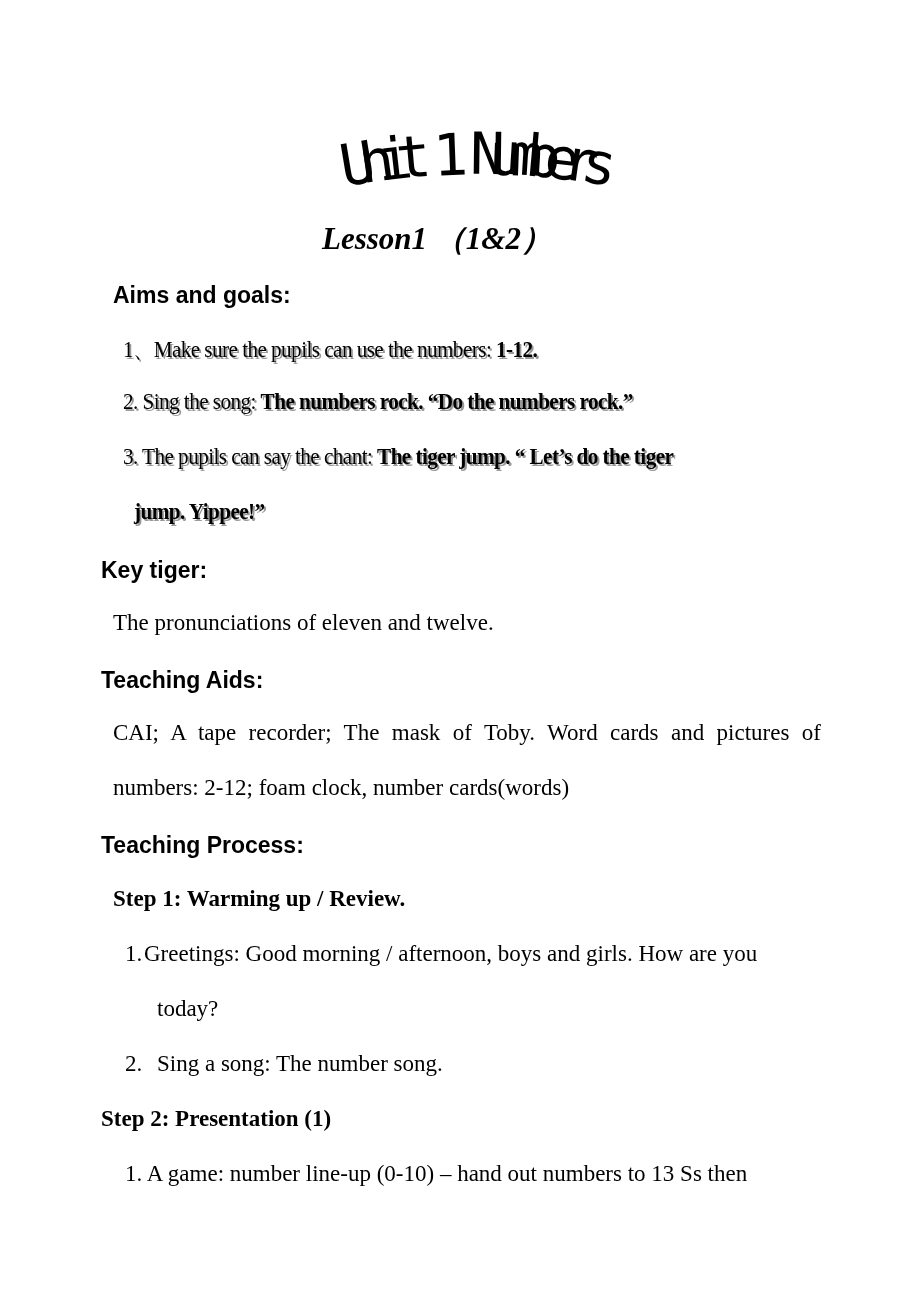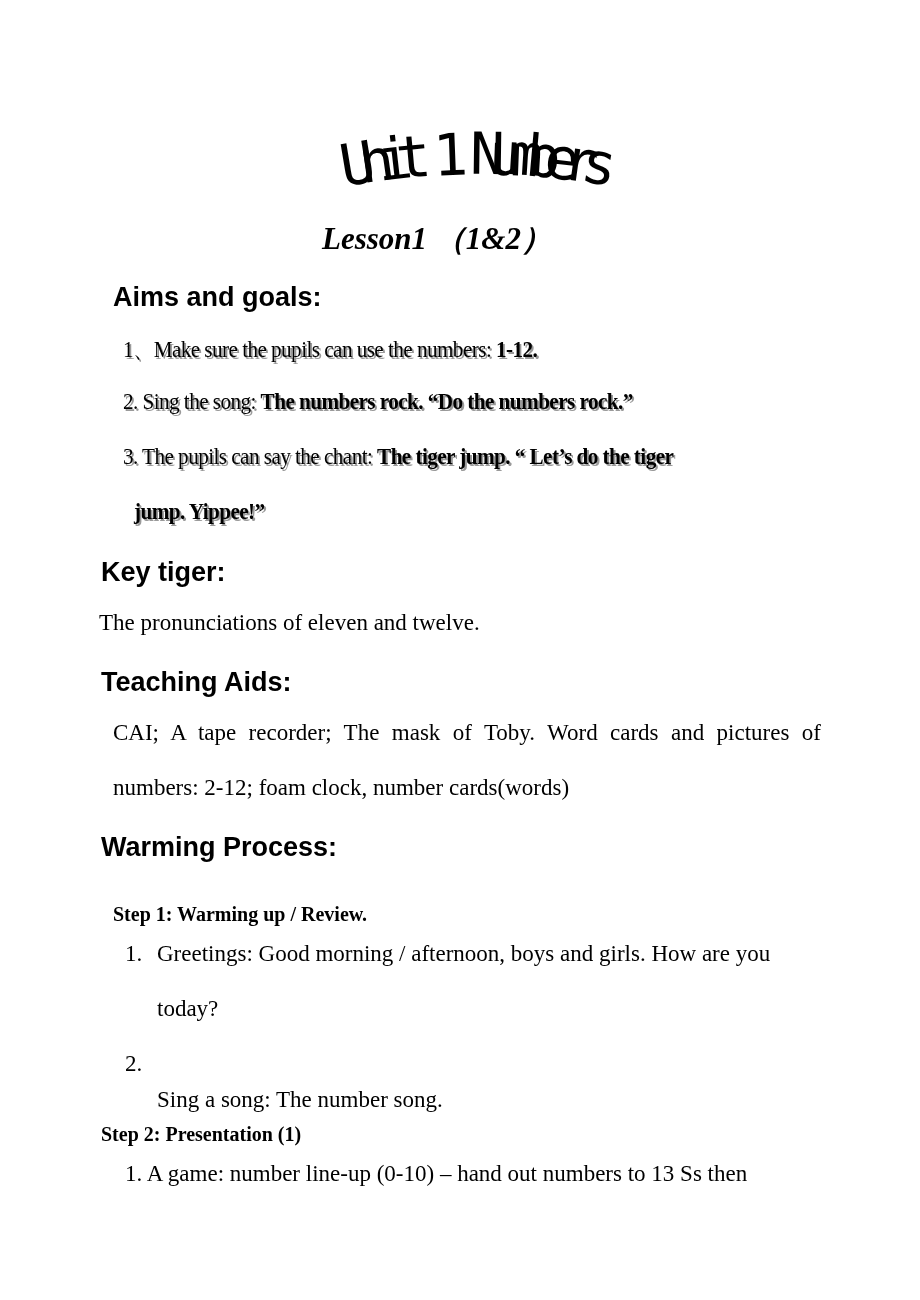--- a/index.html
+++ b/index.html
@@ -1,25 +1,25 @@
 <!DOCTYPE html>
 <html><head>
 <meta charset="utf-8">
 <style>
   html, body { margin: 0; padding: 0; background: #ffffff; }
   body { width: 920px; height: 1300px; position: relative; overflow: hidden; color: #000; }
   .abs { position: absolute; white-space: nowrap; }
   .title-char { position: absolute; font-family: "DejaVu Sans Mono", monospace; font-size: 58px; line-height: 1; color: #000; }
   .lesson { font-family: "Liberation Serif", serif; font-style: italic; font-weight: bold; font-size: 31px; }
-  .heading { font-family: "Liberation Sans", sans-serif; font-weight: bold; font-size: 27px; }
+  .heading { font-family: "Liberation Sans", sans-serif; font-weight: bold; font-size: 23px; }
   .shadow { font-family: "Liberation Serif", serif; font-size: 23px; letter-spacing: -0.6px;
             text-shadow: 2px 2px 0 #9a9a9a; transform: scaleX(0.92); transform-origin: left center; }
   .shadow b { font-weight: bold; }
   .body-text { font-family: "Liberation Serif", serif; font-size: 23px; }
-  .step { font-family: "Liberation Serif", serif; font-weight: bold; font-size: 20px; margin-top: 17px; }
+  .step { font-family: "Liberation Serif", serif; font-weight: bold; font-size: 23px; }
 </style>
 </head>
 <body>
 
 <div id="title-wrap">
     <span class="title-char" style="left: 340.275px; top: 134.983px; transform: rotate(-9.4538deg);">U</span>
     <span class="title-char" style="left: 358.716px; top: 132.152px; transform: rotate(-7.99937deg);">n</span>
     <span class="title-char" style="left: 377.223px; top: 129.79px; transform: rotate(-6.54494deg);">i</span>
     <span class="title-char" style="left: 395.784px; top: 127.899px; transform: rotate(-5.09051deg);">t</span>
     <span class="title-char" style="left: 414.387px; top: 126.48px; transform: rotate(-3.63608deg);">&nbsp;</span>
@@ -45,30 +45,30 @@
   <span>2.  Sing the song: </span><b>The numbers rock. “Do the numbers rock.”</b>
 </div>
 <div class="abs shadow" style="left:123px; top:444px;">
   <span>3. The pupils can say the chant: </span><b>The tiger jump. “ Let’s do the tiger</b>
 </div>
 <div class="abs shadow" style="left:134px; top:499px;">
   <b>jump. Yippee!”</b>
 </div>
 
 <div class="abs heading" style="left:101px; top:557px;">Key tiger:</div>
-<div class="abs body-text" style="left:99px; top:610px;font-family:Liberation Serif, serif;">The pronunciations of eleven and twelve.</div>
+<div class="abs body-text" style="left:113px; top:610px;font-family:Liberation Serif, serif;">The pronunciations of eleven and twelve.</div>
 
 <div class="abs heading" style="left:101px; top:667px;">Teaching Aids:</div>
 <div class="abs body-text" style="left:113px; top:720px; width:708px; text-align:justify; text-align-last:justify;">CAI; A tape recorder; The mask of Toby. Word cards and pictures of</div>
 <div class="abs body-text" style="left:113px; top:775px;">numbers: 2-12; foam clock, number cards(words)</div>
 
-<div class="abs heading" style="left:101px; top:832px;">Warming Process:</div>
+<div class="abs heading" style="left:101px; top:832px;">Teaching Process:</div>
 <div class="abs step" style="left:113px; top:886px;">Step 1: Warming up / Review.</div>
 
 <div class="abs body-text" style="left:125px; top:941px;">1.</div>
-<div class="abs body-text" style="left:157px; top:941px;text-align:right;">Greetings: Good morning / afternoon, boys and girls. How are you</div>
+<div class="abs body-text" style="left:144px; top:941px;text-align:right;">Greetings: Good morning / afternoon, boys and girls. How are you</div>
 <div class="abs body-text" style="left:157px; top:996px;">today?</div>
 
 <div class="abs body-text" style="left:125px; top:1051px;">2.</div>
-<div class="abs body-text" style="left:157px; top:1051px;margin-top:36px;">Sing a song: The number song.</div>
+<div class="abs body-text" style="left:157px; top:1051px;">Sing a song: The number song.</div>
 
 <div class="abs step" style="left:101px; top:1106px;">Step 2: Presentation (1)</div>
 <div class="abs body-text" style="left:125px; top:1161px;">1. A game: number line-up (0-10) – hand out numbers to 13 Ss then</div>
 
 </body></html>

